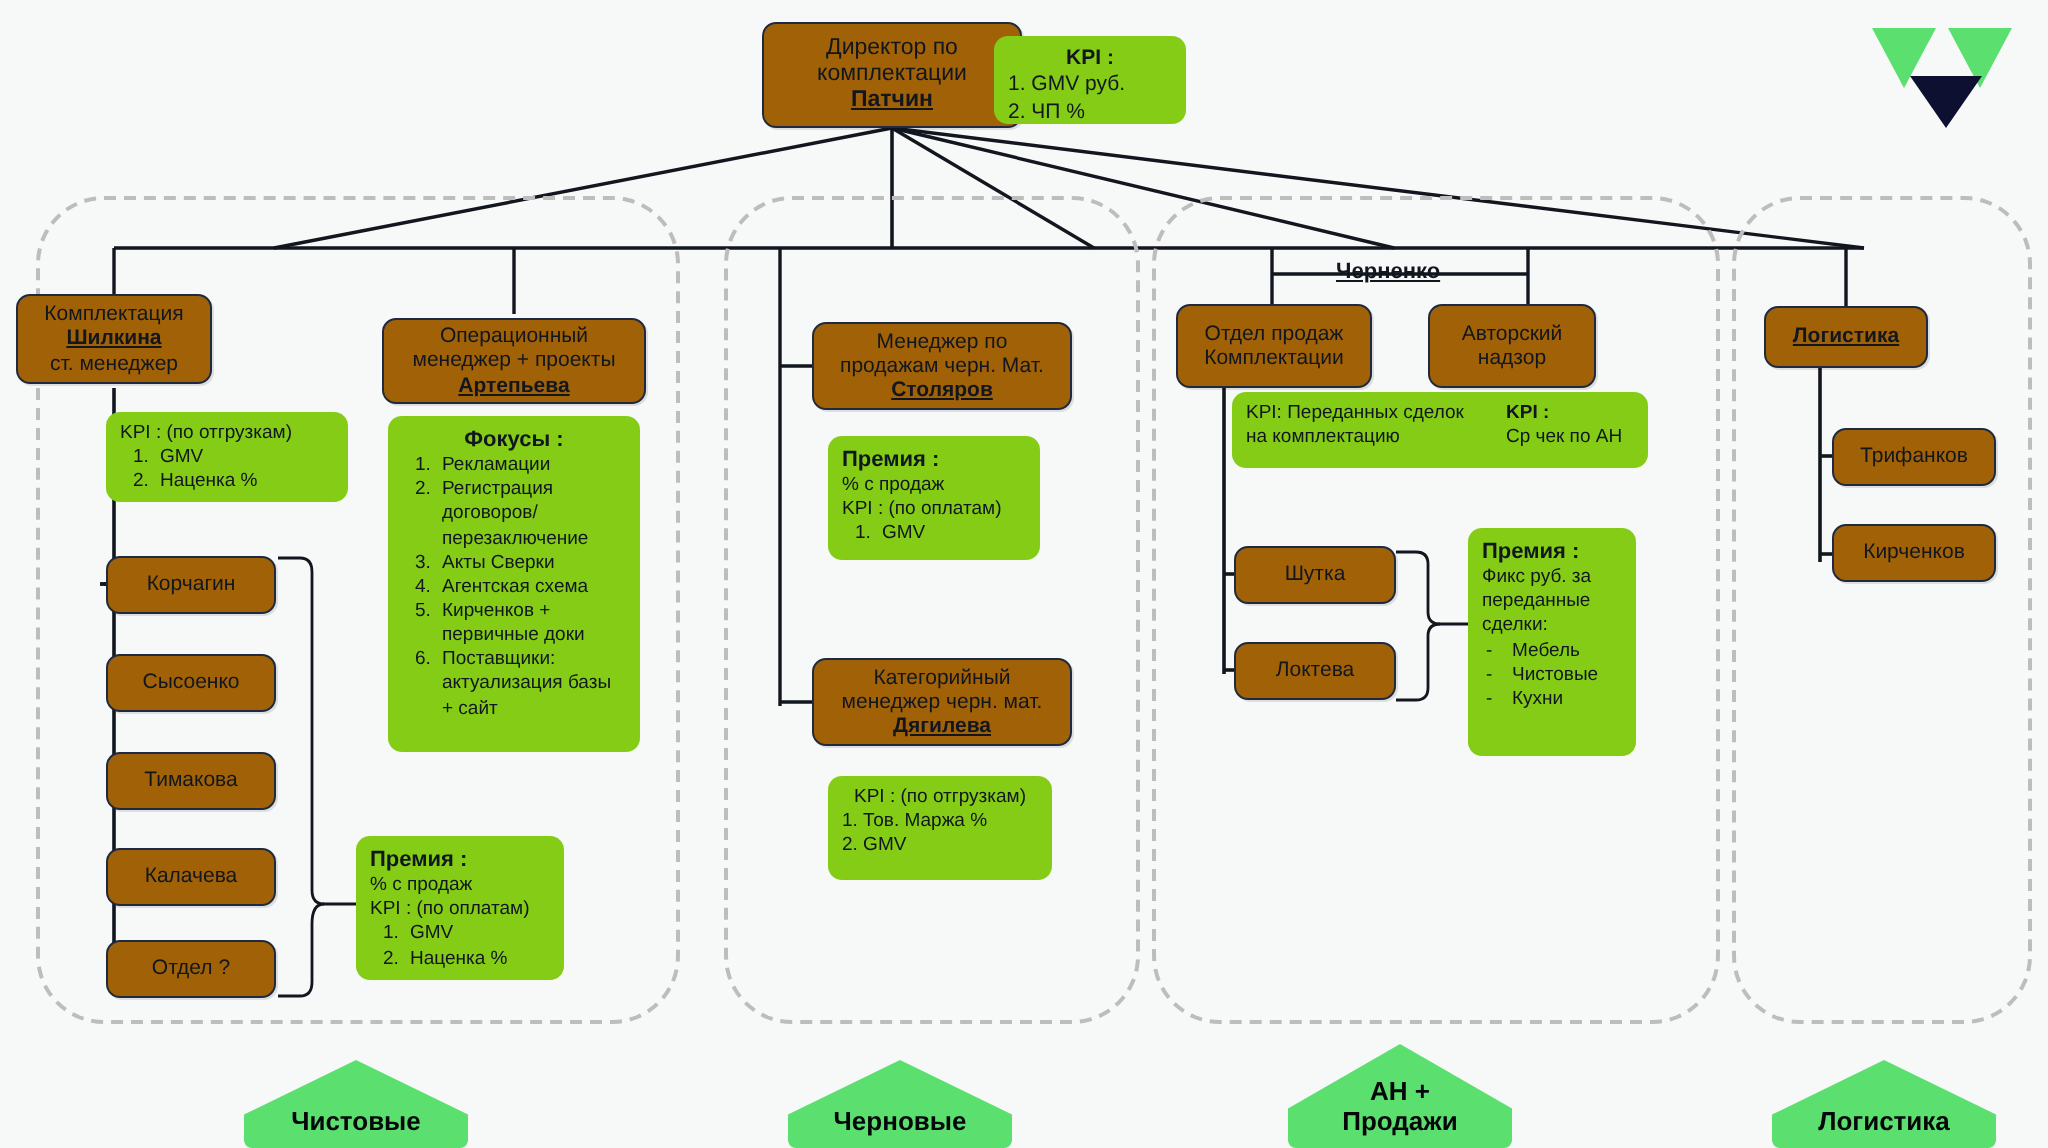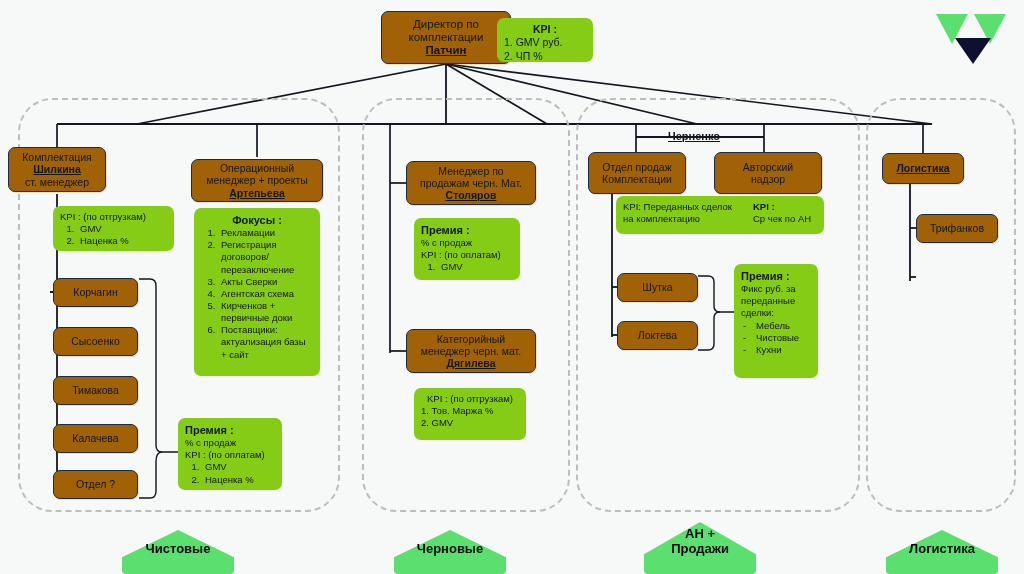--- a/index.html
+++ b/index.html
@@ -75,21 +75,21 @@
   .gtag .shape{
     position:absolute;left:0;top:0;width:100%;height:100%;
     background:#5be06f;
     clip-path:polygon(50% 0%,100% 62%,100% 100%,0% 100%,0% 62%);
     border-radius:4px;
   }
   .gtag .txt{
     position:relative;z-index:2;
     font-weight:bold;font-size:13px;color:#05070a;
     text-align:center;line-height:1.1;
-    padding-bottom:18px;
+    padding-bottom:6px;
     white-space:pre-line;
   }
 
   
   .freelabel{
     position:absolute;
     font-weight:bold;
     text-decoration:underline;
     font-size:11px;
     color:#11161f;
@@ -369,21 +369,21 @@
     <span class="ln">Отдел продаж</span>
     <span class="ln">Комплектации</span>
   </div>
 
   <div class="callout" style="left:616px;top:196px;width:142px;height:38px;font-size:9.5px;">
     <span style="display:block;"><b>KPI:</b>
       <span>Переданных сделок</span></span>
     <span class="li">на комплектацию</span>
   </div>
 
-  <div class="node" style="left:714px;top:152px;width:108px;height:42px;font-size:10.5px;">
+  <div class="node" style="left:714px;top:152px;width:84px;height:42px;font-size:10.5px;">
     <span class="ln">Авторский</span>
     <span class="ln">надзор</span>
   </div>
 
   <div class="callout" style="left:746px;top:196px;width:78px;height:38px;font-size:9.5px;">
     <span class="hd" style="display:block;">KPI :</span>
     <span class="li">Ср чек по АН</span>
   </div>
 
   <div class="node" style="left:617px;top:273px;width:81px;height:29px;font-size:10.5px;">
@@ -402,20 +402,23 @@
     <span class="dash"><i>-</i><span>Чистовые</span></span>
     <span class="dash"><i>-</i><span>Кухни</span></span>
   </div>
 
   <div class="node" style="left:882px;top:153px;width:82px;height:31px;font-size:10.5px;">
     <span class="ln nm">Логистика</span>
   </div>
   <div class="node" style="left:916px;top:214px;width:82px;height:29px;font-size:10.5px;">
     <span class="ln">Трифанков</span>
   </div>
+  <div class="node" style="left:916px;top:262px;width:82px;height:29px;font-size:10.5px;">
+    <span class="ln">Кирченков</span>
+  </div>
 
   <div class="gtag" style="left:122px;top:530px;width:112px;height:44px;">
     <span class="shape"></span>
     <span class="txt">Чистовые</span>
   </div>
   <div class="gtag" style="left:394px;top:530px;width:112px;height:44px;">
     <span class="shape"></span>
     <span class="txt">Черновые</span>
   </div>
   <div class="gtag" style="left:644px;top:522px;width:112px;height:52px;">

